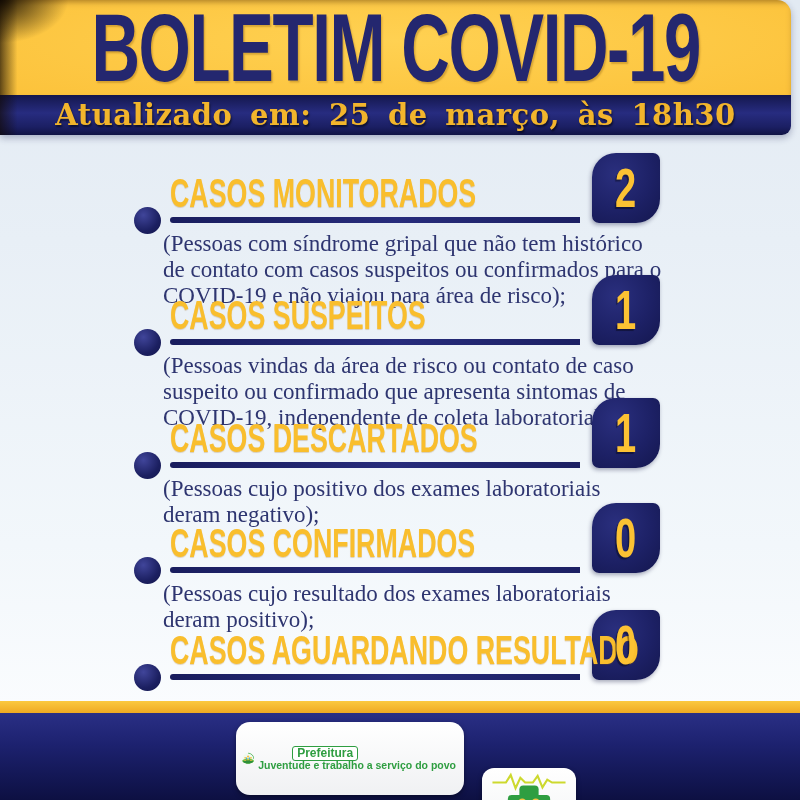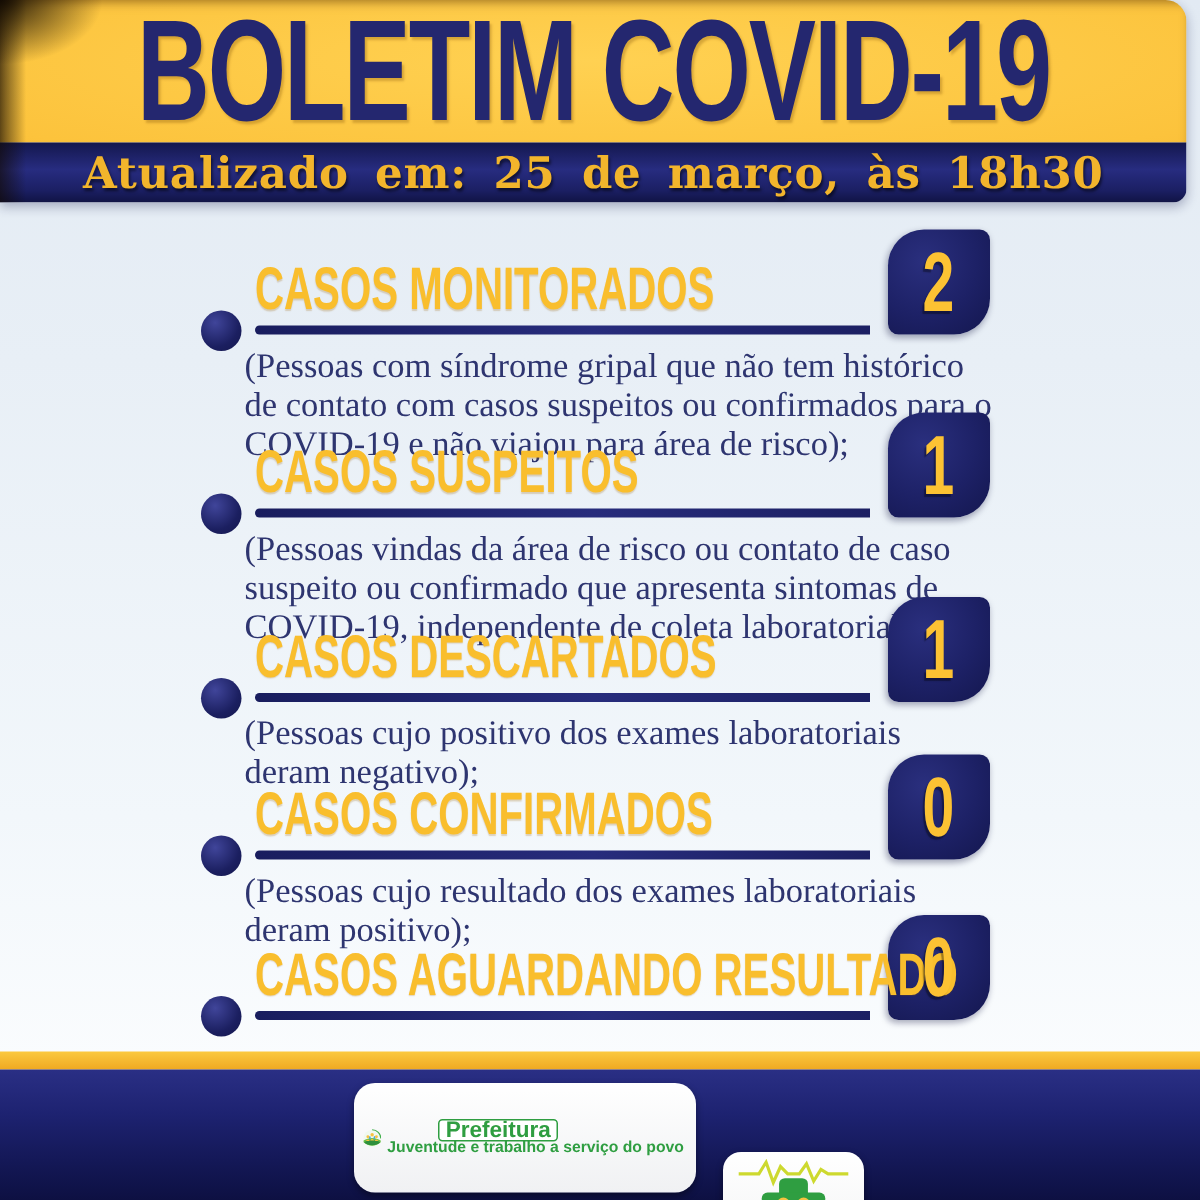--- a/index.html
+++ b/index.html
@@ -86,21 +86,21 @@
     position:absolute;left:0;top:713px;width:800px;height:87px;
     background:linear-gradient(180deg,#2a2f85 0%,#1d2270 35%,#141857 70%,#0d1042 100%);
   }
   .card{position:absolute;background:linear-gradient(180deg,#ffffff,#f0f1f3);box-shadow:0 2px 5px rgba(0,0,0,.4);}
   .card-teo{left:236px;top:9px;width:228px;height:73px;border-radius:14px;
     display:flex;align-items:center;padding:3px 8px 3px 6px;box-sizing:border-box;}
   .teo-text{display:flex;flex-direction:column;margin-left:4px;}
   .teo-pref{
     align-self:flex-start;margin:0 12px -3px 34px;padding:0 4px;
     border:1.5px solid #2f9e41;border-radius:3px;background:#ffffff;
-    color:#2f9e41;font-weight:bold;font-size:15px;line-height:13px;
+    color:#2f9e41;font-weight:bold;font-size:12px;line-height:13px;
   }
   .teo-name{
     font-family:"Liberation Serif",serif;font-style:italic;font-weight:bold;
     font-size:34px;line-height:1;color:#1f9b3a;letter-spacing:-1px;
   }
   .teo-slogan{font-size:10.5px;font-weight:bold;color:#2f9e41;margin-top:1px;white-space:nowrap;}
   .card-semus{left:482px;top:7px;width:94px;height:80px;border-radius:12px;
     display:flex;flex-direction:column;align-items:center;justify-content:center;padding:2px;box-sizing:border-box;margin-top:48px;}
   .semus-name{font-size:17px;font-weight:bold;color:#1f9b3a;letter-spacing:1px;line-height:1;margin-top:1px;}
   .semus-caption{

